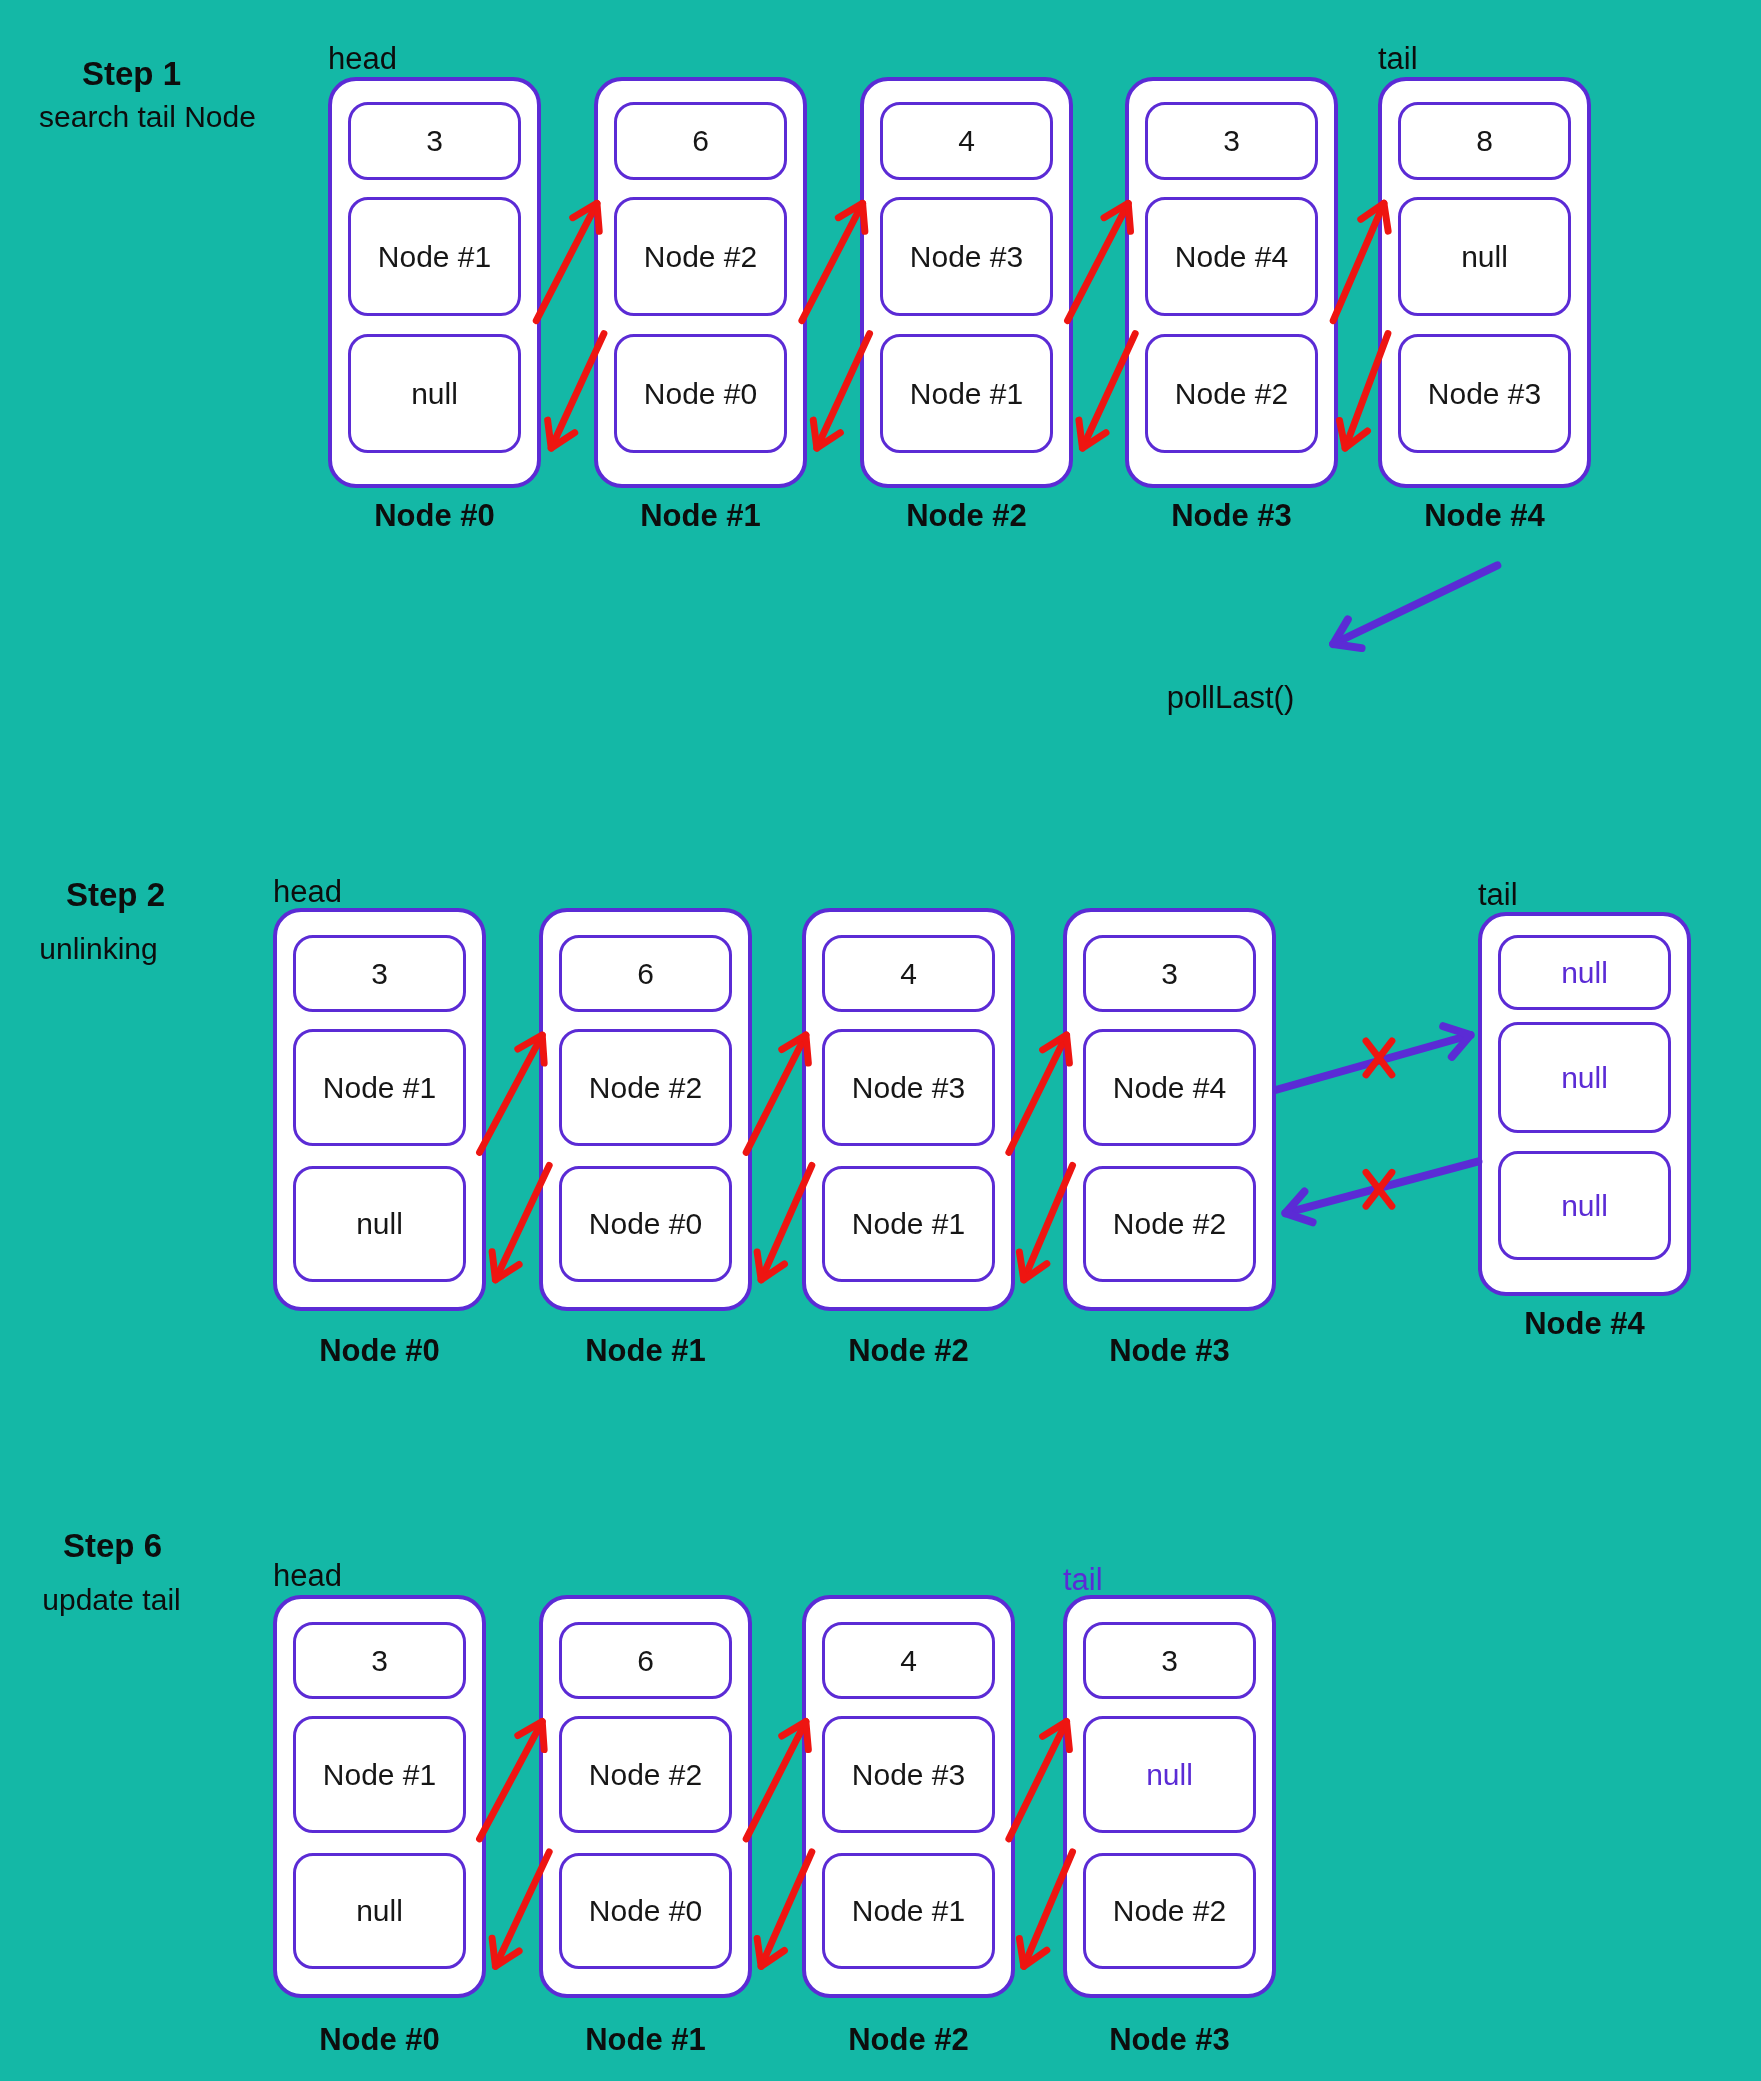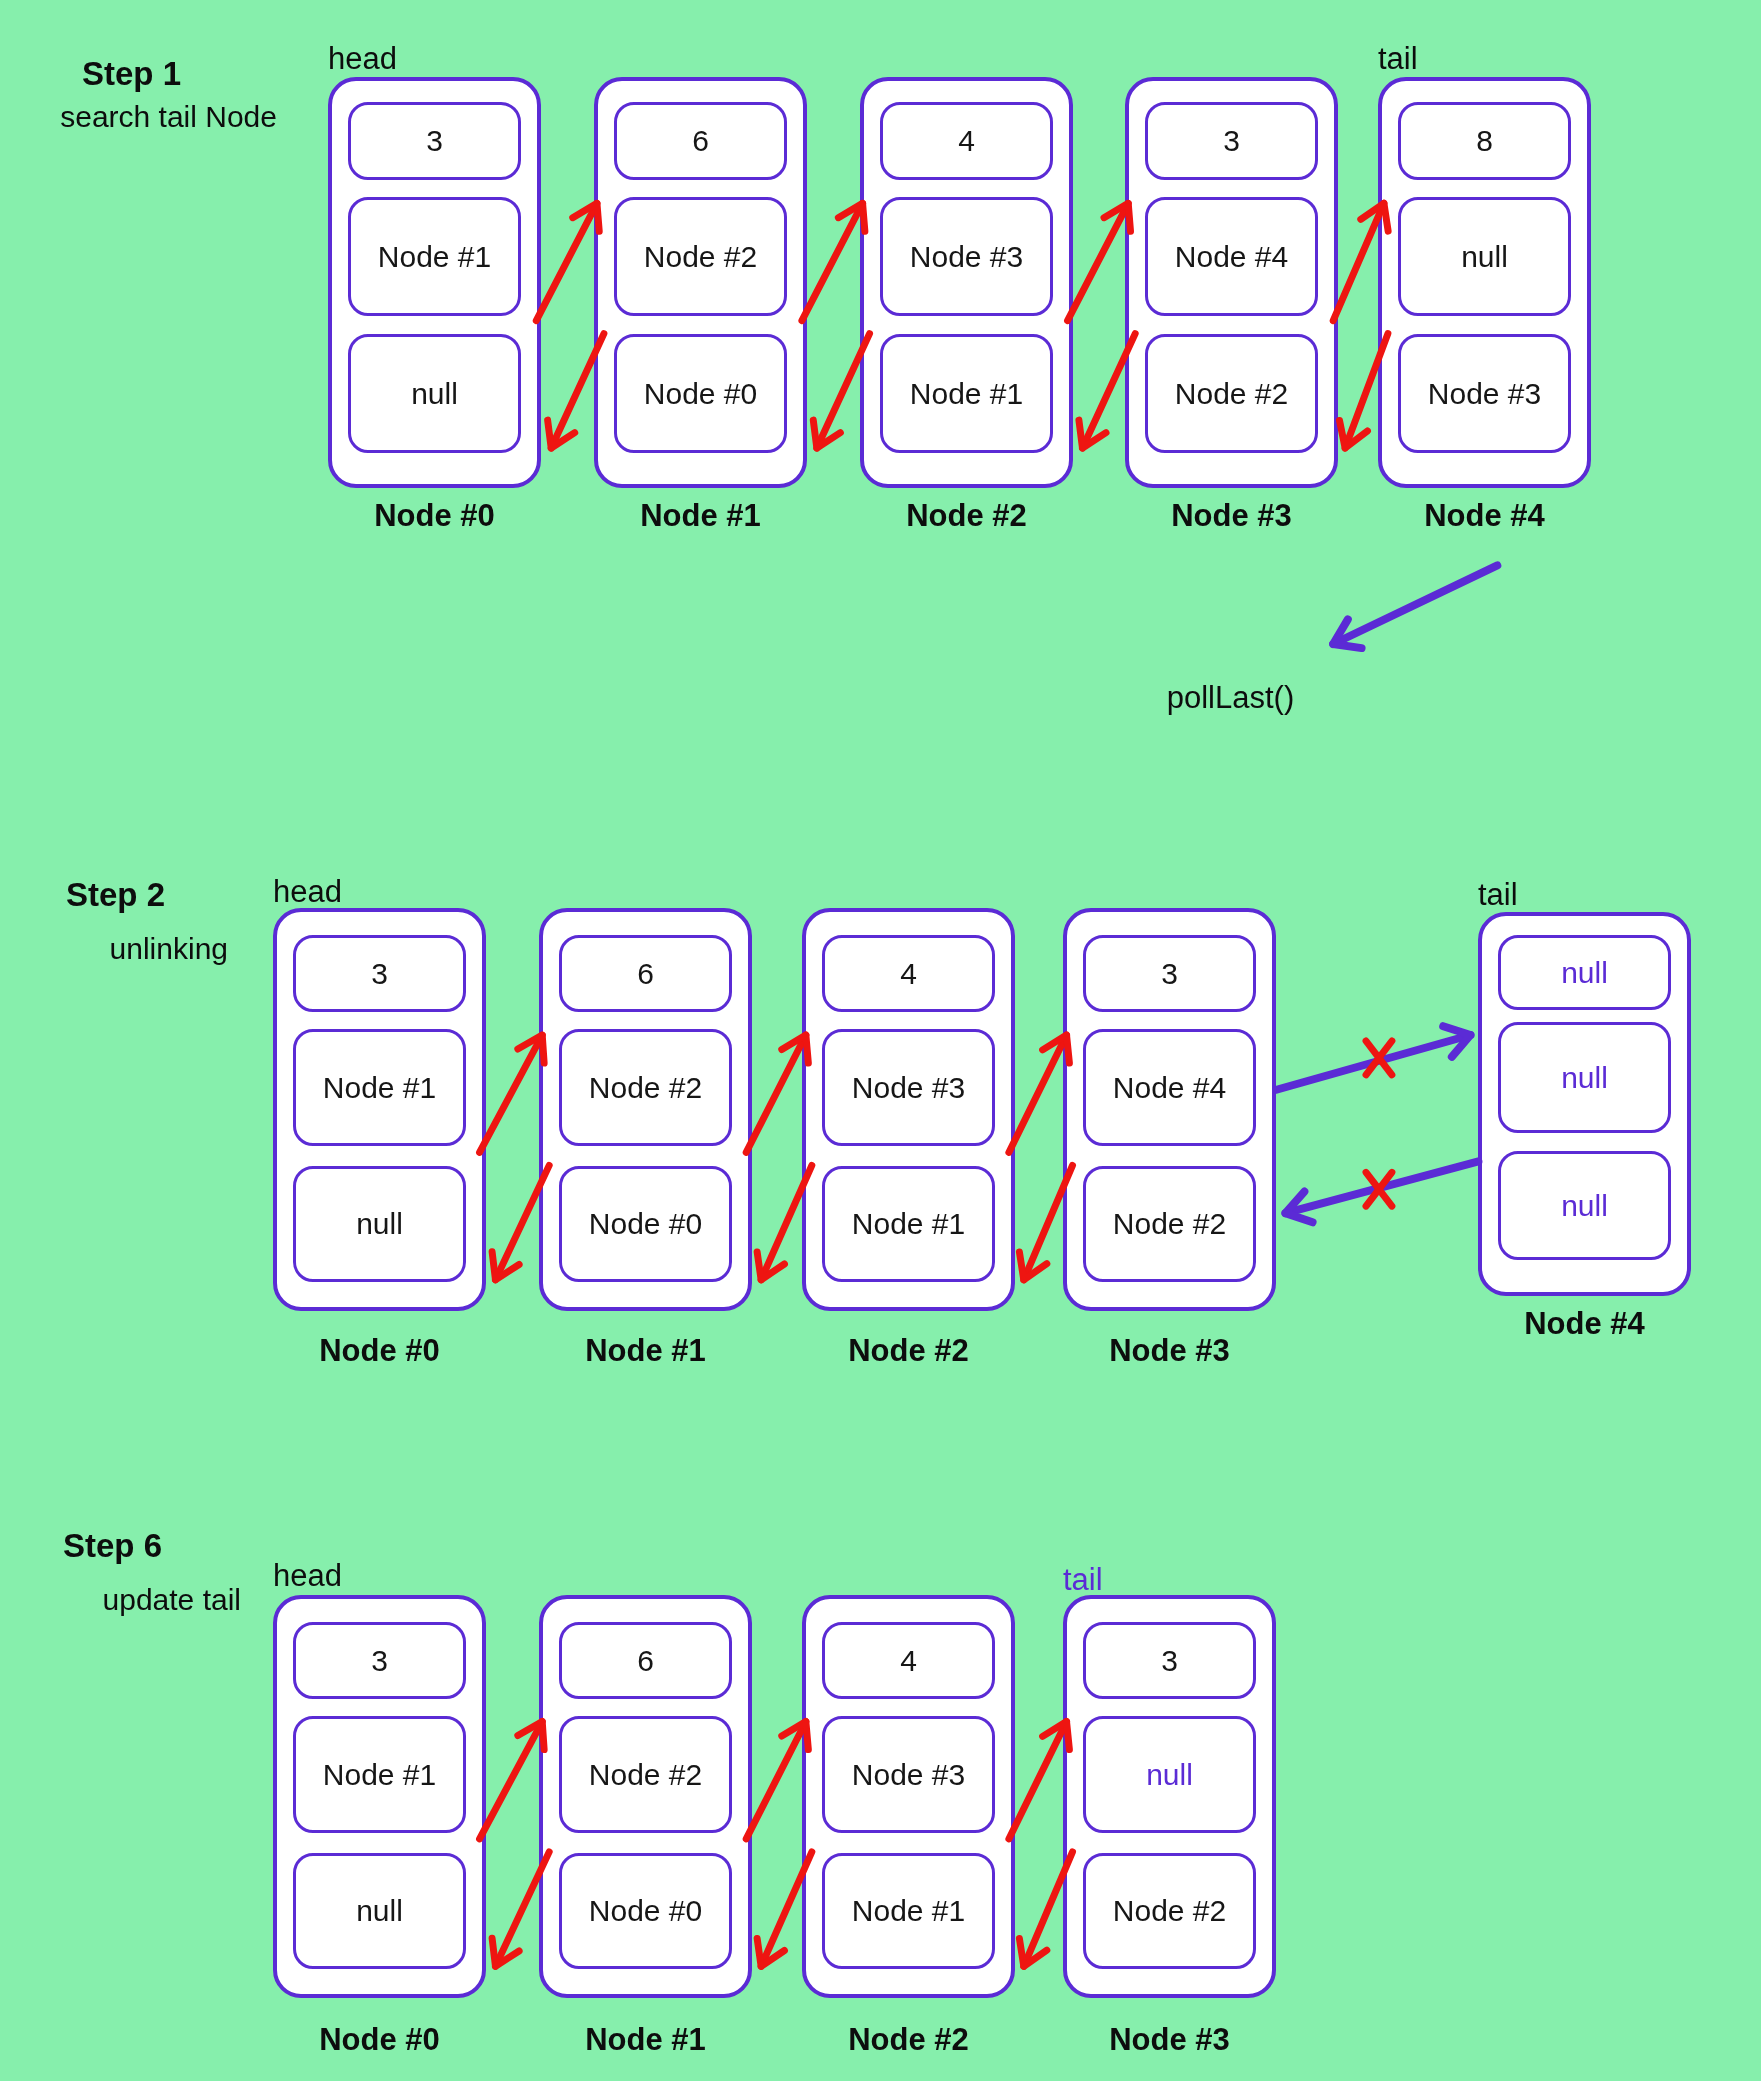--- a/index.html
+++ b/index.html
@@ -1,22 +1,22 @@
 <!DOCTYPE html>
 <html><head>
 <meta charset="utf-8">
 <style>
   html,body{margin:0;padding:0;background:#ffffff;}
   .canvas{
-    position:relative;width:1761px;height:2082px;background:#86efac;
+    position:relative;width:1761px;height:2082px;background:#14b8a6;
     font-family:"Liberation Sans",sans-serif;color:#111;overflow:hidden;
   }
   
   .step-title{position:absolute;font-weight:bold;font-size:33px;text-align:center;width:219px;color:#0d0d0d;}
-  .step-sub{position:absolute;font-size:30px;text-align:right;width:259px;color:#0d0d0d;}
+  .step-sub{position:absolute;font-size:30px;text-align:center;width:259px;color:#0d0d0d;}
   .t1{left:22px;top:55px}   .sub1{left:18px;top:100px}
   .t2{left:6px;top:876px}   .sub2{left:-31px;top:932px}
   .t3{left:3px;top:1527px}  .sub3{left:-18px;top:1583px}
 
   
   .ptr{position:absolute;width:213px;text-align:left;font-weight:normal;font-size:31px;color:#0d0d0d;}
   .h1{left:328px;top:41px}  .tl1{left:1378px;top:41px}
   .h2{left:273px;top:874px} .tl2{left:1478px;top:877px}
   .h3{left:273px;top:1558px}.tl3{left:1063px;top:1562px;color:#5b2bd5;}
 

